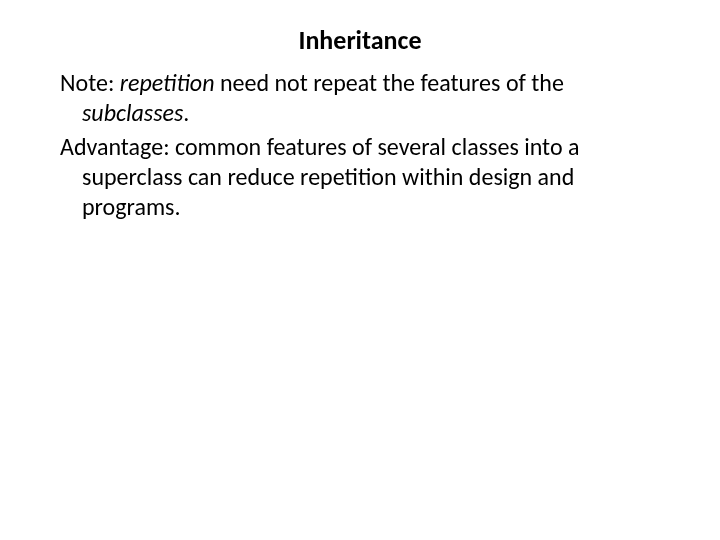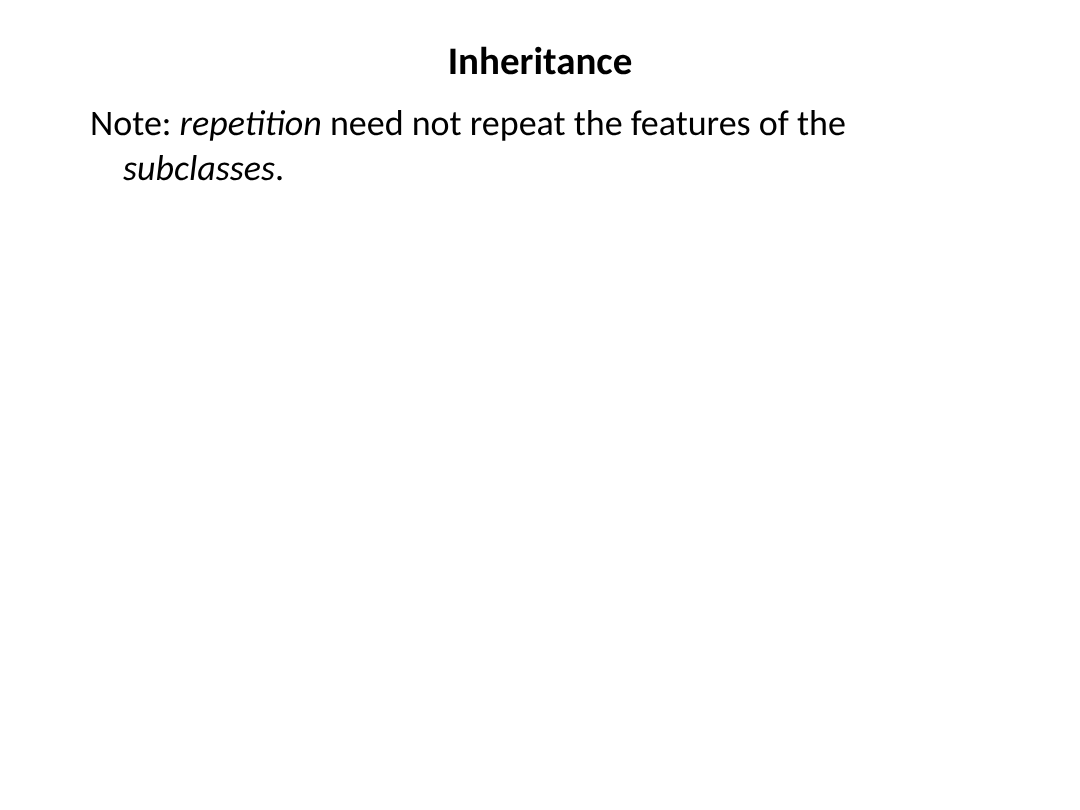--- a/index.html
+++ b/index.html
@@ -41,14 +41,17 @@
 </head>
 <body>
 
 <div class="slide">
   <h1 class="title">Inheritance</h1>
 
   <div class="body">
     <p class="para">
       <span class="label">Note</span><span>: </span><span class="ital">repetition</span><span> need not repeat the features of the </span><span class="ital">subclasses</span><span>.</span>
     </p>
+    <p class="para">
+      <span class="label">Advantage</span><span>: </span><span>common features of several classes into a superclass can reduce repetition within design and programs.</span>
+    </p>
   </div>
 </div>
 
 </body></html>

